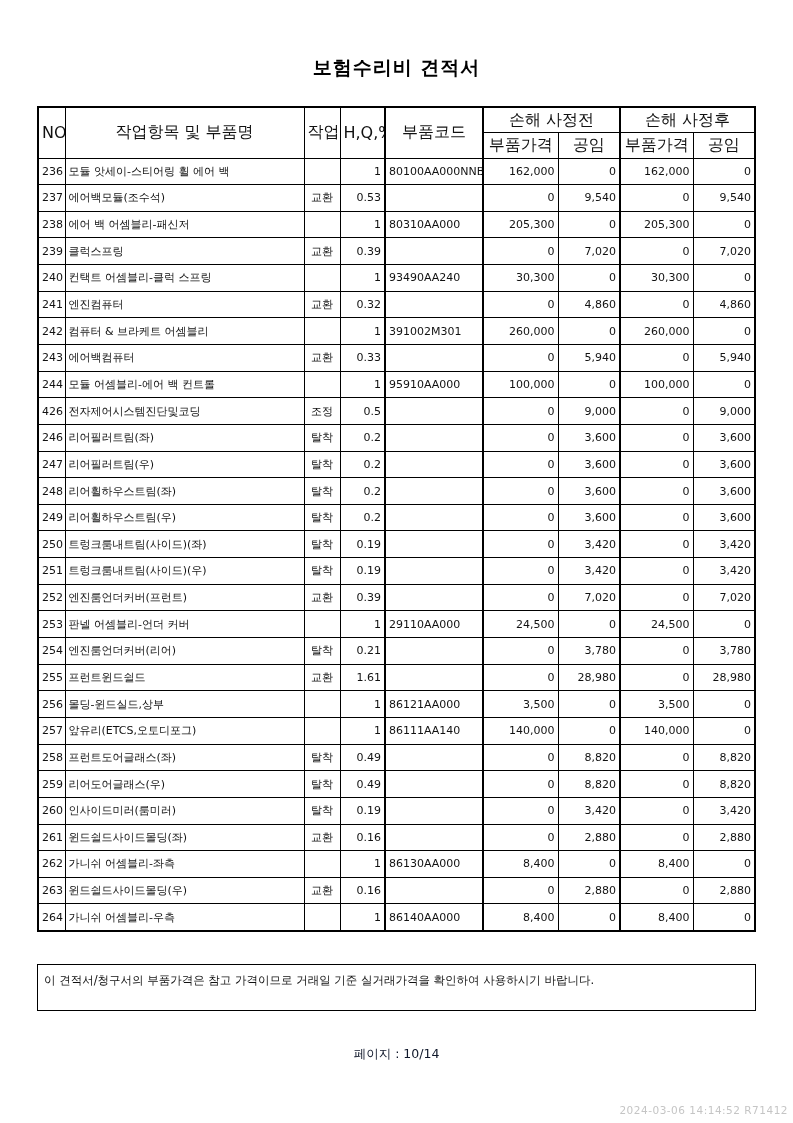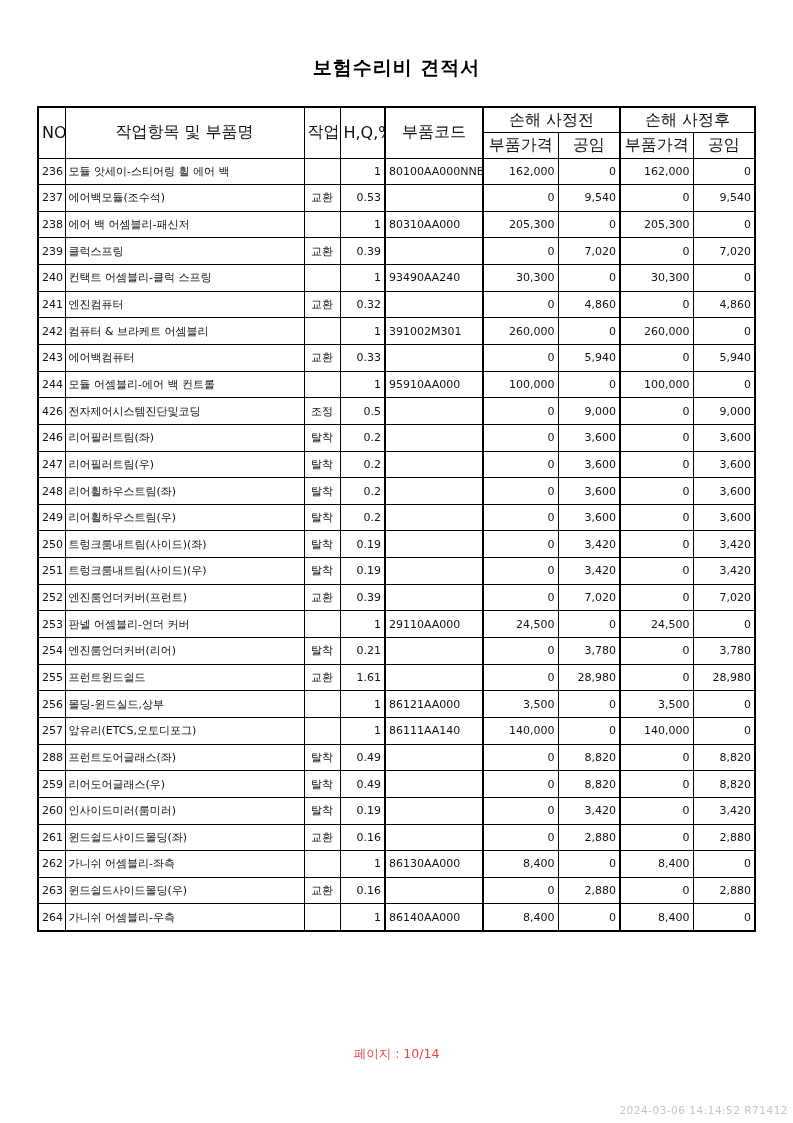--- a/index.html
+++ b/index.html
@@ -76,21 +76,21 @@
     font-weight: bold;
     color: #000;
   }
   .page-label {
     position: absolute;
     top: 1046px;
     left: 0;
     width: 100%;
     text-align: center;
     font-size: 12.5px;
-    color: #ef4444;
+    color: #0f172a;
   }
   .watermark {
     position: absolute;
     top: 1104px;
     right: 5px;
     font-size: 10.5px;
     color: #c5c5c5;
     letter-spacing: 0.5px;
     margin-left: 19px;
   }
@@ -391,21 +391,21 @@
           <td class="ta-c"></td>
           <td class="ta-r hq-cell">1</td>
           <td class="ta-l code-cell bl2">86111AA140</td>
           <td class="ta-r money-cell bl2">140,000</td>
           <td class="ta-r money-cell">0</td>
           <td class="ta-r money-cell bl2">140,000</td>
           <td class="ta-r money-cell">0</td>
         </tr>
 
         <tr>
-          <td class="ta-c">288</td>
+          <td class="ta-c">258</td>
           <td class="ta-l item-cell">프런트도어글래스(좌)</td>
           <td class="ta-c">탈착</td>
           <td class="ta-r hq-cell">0.49</td>
           <td class="ta-l code-cell bl2"></td>
           <td class="ta-r money-cell bl2">0</td>
           <td class="ta-r money-cell">8,820</td>
           <td class="ta-r money-cell bl2">0</td>
           <td class="ta-r money-cell">8,820</td>
         </tr>
 
@@ -476,19 +476,22 @@
           <td class="ta-r hq-cell">1</td>
           <td class="ta-l code-cell bl2">86140AA000</td>
           <td class="ta-r money-cell bl2">8,400</td>
           <td class="ta-r money-cell">0</td>
           <td class="ta-r money-cell bl2">8,400</td>
           <td class="ta-r money-cell">0</td>
         </tr>
       </tbody>
   </table>
 
+  <div class="notice-box">
+    <span>이 견적서/청구서의 부품가격은 참고 가격이므로 거래일 기준 실거래가격을 확인하여 사용하시기 바랍니다.</span>
+  </div>
 
 
   <div class="page-label">페이지 : 10/14</div>
 
   <div class="watermark">2024-03-06 14:14:52 R71412</div>
 
 </div>
 
 </body></html>

